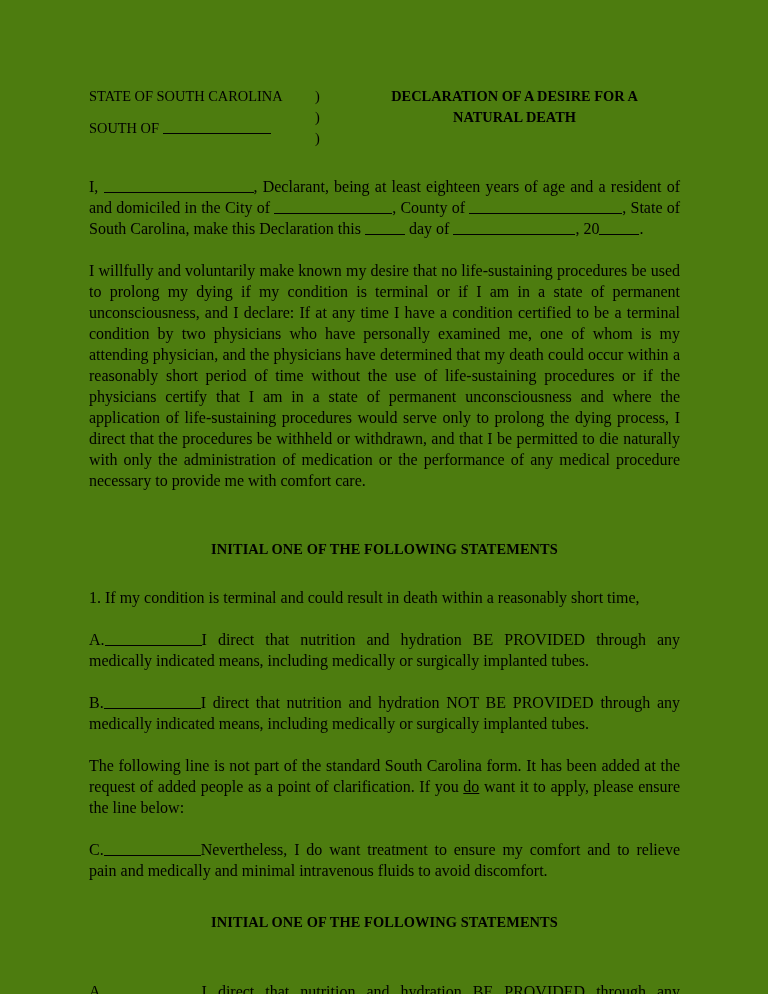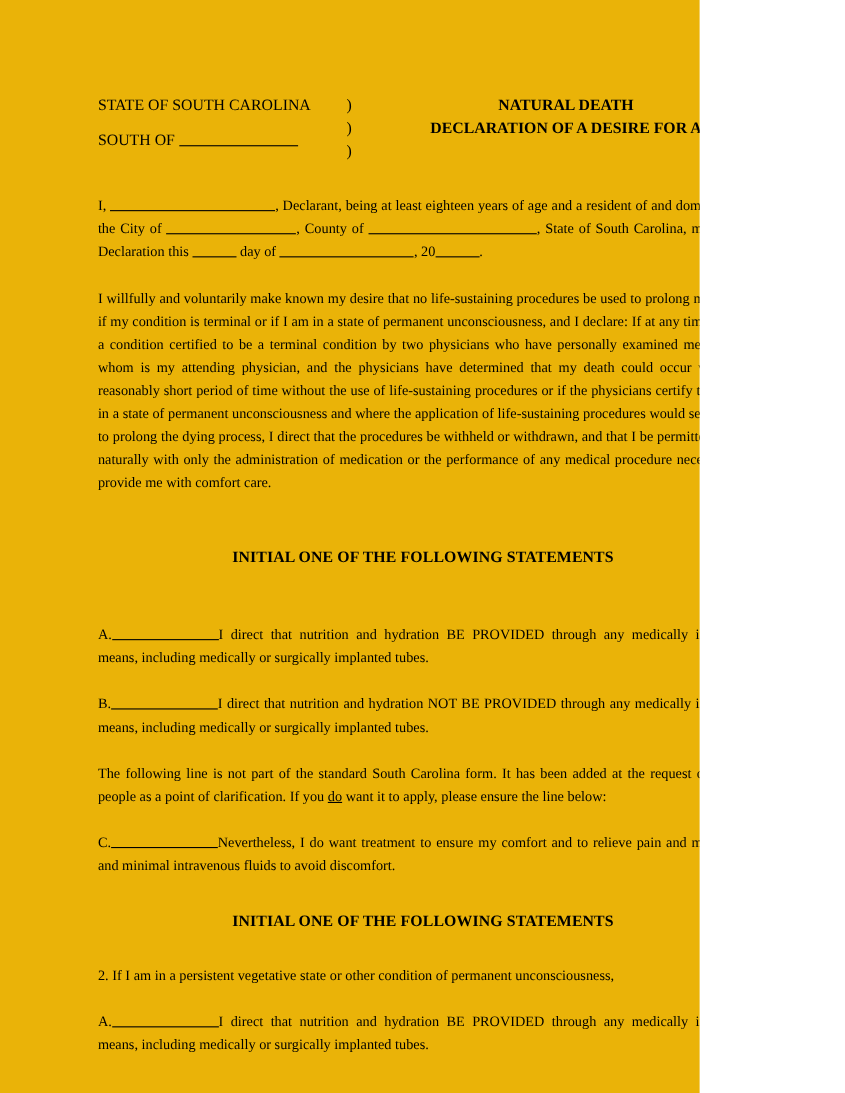--- a/index.html
+++ b/index.html
@@ -9,23 +9,23 @@
   }
   body {
     width: 768px;
     height: 994px;
     font-family: "Liberation Serif", "DejaVu Serif", serif;
     color: #000000;
     -webkit-font-smoothing: antialiased;
   }
   .page {
     position: relative;
-    width: 636px;
+    width: 768px;
     height: 994px;
-    background: #eab308;
+    background: #4d7c0f;
     overflow: hidden;
     font-family: Liberation Serif, serif;
   }
   .content {
     position: absolute;
     left: 89px;
     top: 86px;
     width: 591px;
   }
 
@@ -74,21 +74,21 @@
   .b-city       { width: 118px; }
   .b-county     { width: 153px; }
   .b-day        { width: 40px; }
   .b-month      { width: 122px; }
   .b-year       { width: 40px; }
   .b-initial    { width: 97px; }
 
   
   p.para {
     margin: 0;
-    font-size: 13px;
+    font-size: 16px;
     line-height: 21px;
     text-align: justify;
     text-justify: inter-word;
   }
   p.para.nojust { text-align: left; }
   .gap-md  { height: 21px; }
   .gap-lg  { height: 27px; }
   .gap-xl  { height: 31px; }
 
   h2.heading {
@@ -118,42 +118,43 @@
       <div class="header-left">
         <div>STATE OF SOUTH CAROLINA</div>
         <div class="header-left-row2"><span>SOUTH OF</span> <span class="blank b-county-hdr"></span></div>
       </div>
       <div class="header-paren">
         <div>)</div>
         <div>)</div>
         <div>)</div>
       </div>
       <div class="header-title">
+        <div>DECLARATION OF A DESIRE FOR A</div>
         <div>NATURAL DEATH</div>
-        <div>DECLARATION OF A DESIRE FOR A</div>
       </div>
     </div>
 
     <div class="gap-lg"></div>
 
     <p class="para"><span>I,</span> <span class="blank b-name"></span><span>, Declarant, being at least eighteen years of age and a resident of and domiciled in the City of</span> <span class="blank b-city"></span><span>, County of</span> <span class="blank b-county"></span><span>, State of South Carolina, make this Declaration this</span> <span class="blank b-day"></span> <span>day of</span> <span class="blank b-month"></span><span>, 20</span><span class="blank b-year"></span><span>.</span></p>
 
     <div class="gap-md"></div>
 
     <p class="para">I willfully and voluntarily make known my desire that no life-sustaining procedures be used to prolong my dying if my condition is terminal or if I am in a state of permanent unconsciousness, and I declare: If at any time I have a condition certified to be a terminal condition by two physicians who have personally examined me, one of whom is my attending physician, and the physicians have determined that my death could occur within a reasonably short period of time without the use of life-sustaining procedures or if the physicians certify that I am in a state of permanent unconsciousness and where the application of life-sustaining procedures would serve only to prolong the dying process, I direct that the procedures be withheld or withdrawn, and that I be permitted to die naturally with only the administration of medication or the performance of any medical procedure necessary to provide me with comfort care.</p>
 
     <div class="gap-lg"></div>
 
 
     <div class="gap-md"></div>
 
     <h2 class="heading">INITIAL ONE OF THE FOLLOWING STATEMENTS</h2>
 
     <div class="gap-lg"></div>
 
+    <p class="para nojust num-item">1.  If my condition is terminal and could result in death within a reasonably short time,</p>
 
     <div class="gap-md"></div>
 
     <p class="para"><span>A.</span><span class="blank b-initial"></span><span>I direct that nutrition and hydration BE PROVIDED through any medically indicated means, including medically or surgically implanted tubes.</span></p>
 
     <div class="gap-md"></div>
 
     <p class="para"><span>B.</span><span class="blank b-initial"></span><span>I direct that nutrition and hydration NOT BE PROVIDED through any medically indicated means, including medically or surgically implanted tubes.</span></p>
 
     <div class="gap-md"></div>
@@ -163,20 +164,19 @@
     <div class="gap-md"></div>
 
     <p class="para"><span>C.</span><span class="blank b-initial"></span><span>Nevertheless, I do want treatment to ensure my comfort and to relieve pain and medically and minimal intravenous fluids to avoid discomfort.</span></p>
 
     <div class="gap-xl"></div>
 
     <h2 class="heading">INITIAL ONE OF THE FOLLOWING STATEMENTS</h2>
 
     <div class="gap-lg"></div>
 
-    <p class="para nojust num-item">2.  If I am in a persistent vegetative state or other condition of permanent unconsciousness,</p>
 
     <div class="gap-md"></div>
 
     <p class="para"><span>A.</span><span class="blank b-initial"></span><span>I direct that nutrition and hydration BE PROVIDED through any medically indicated means, including medically or surgically implanted tubes.</span></p>
 
   </div>
 </div>
 
 </body></html>

